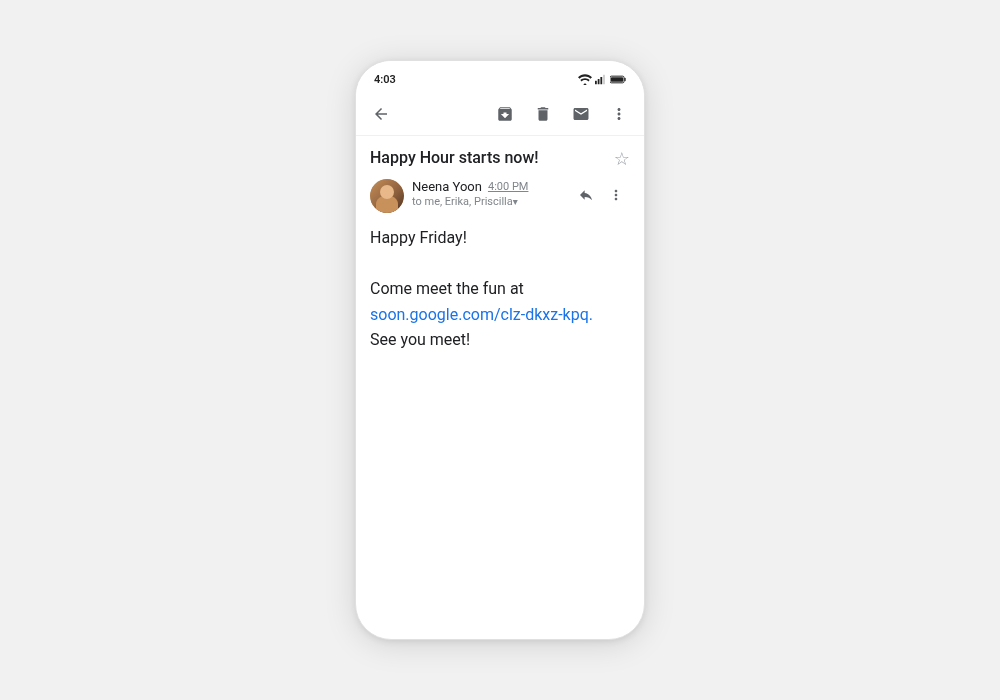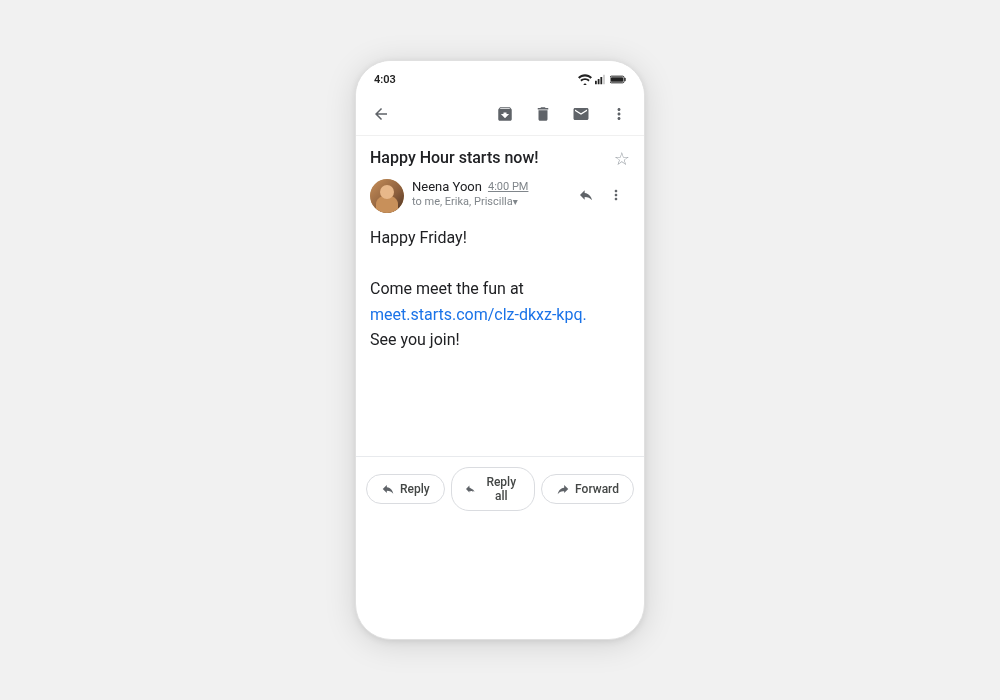--- a/index.html
+++ b/index.html
@@ -358,42 +358,22 @@
               </svg>
             </div>
           </div>
         </div>
 
         <div class="email-body">
           <p>Happy Friday!</p>
           <br>
           <p>
             <span>Come meet the fun at</span><br>
-            <a class="email-link" href="#">meet.starts.com/clz-dkxz-kpq.</a><br>
-            <span>See you join!</span>
+            <a class="email-link" href="#">soon.google.com/clz-dkxz-kpq.</a><br>
+            <span>See you meet!</span>
           </p>
         </div>
       </div>
     </div>
 
-    <div class="bottom-actions">
-      <button class="action-btn">
-        <svg width="14" height="14" viewBox="0 0 24 24" fill="#5f6368">
-          <path d="M10 9V5l-7 7 7 7v-4.1c5 0 8.5 1.6 11 5.1-1-5-4-10-11-11z"></path>
-        </svg>
-        <span>Reply</span>
-      </button>
-      <button class="action-btn">
-        <svg width="14" height="14" viewBox="0 0 24 24" fill="#5f6368">
-          <path d="M7 8V5l-7 7 7 7v-3.1c3.18-.53 5.96.17 8 2.1-1.04-4.36-4.22-7.73-8-8.99zm2 7.65V14c3.72.31 6.44 1.67 8.33 4C17 14.62 13.5 11.5 9 11v-1.35l-4 4 4 4v-2z"></path>
-        </svg>
-        <span>Reply all</span>
-      </button>
-      <button class="action-btn">
-        <svg width="14" height="14" viewBox="0 0 24 24" fill="#5f6368">
-          <path d="M14 8V5l7 7-7 7v-3.1c-5-.7-8.5 1.6-11 5.1 1-5 4-10 11-11z"></path>
-        </svg>
-        <span>Forward</span>
-      </button>
-    </div>
 
   </div>
 </div>
 
 </body></html>

